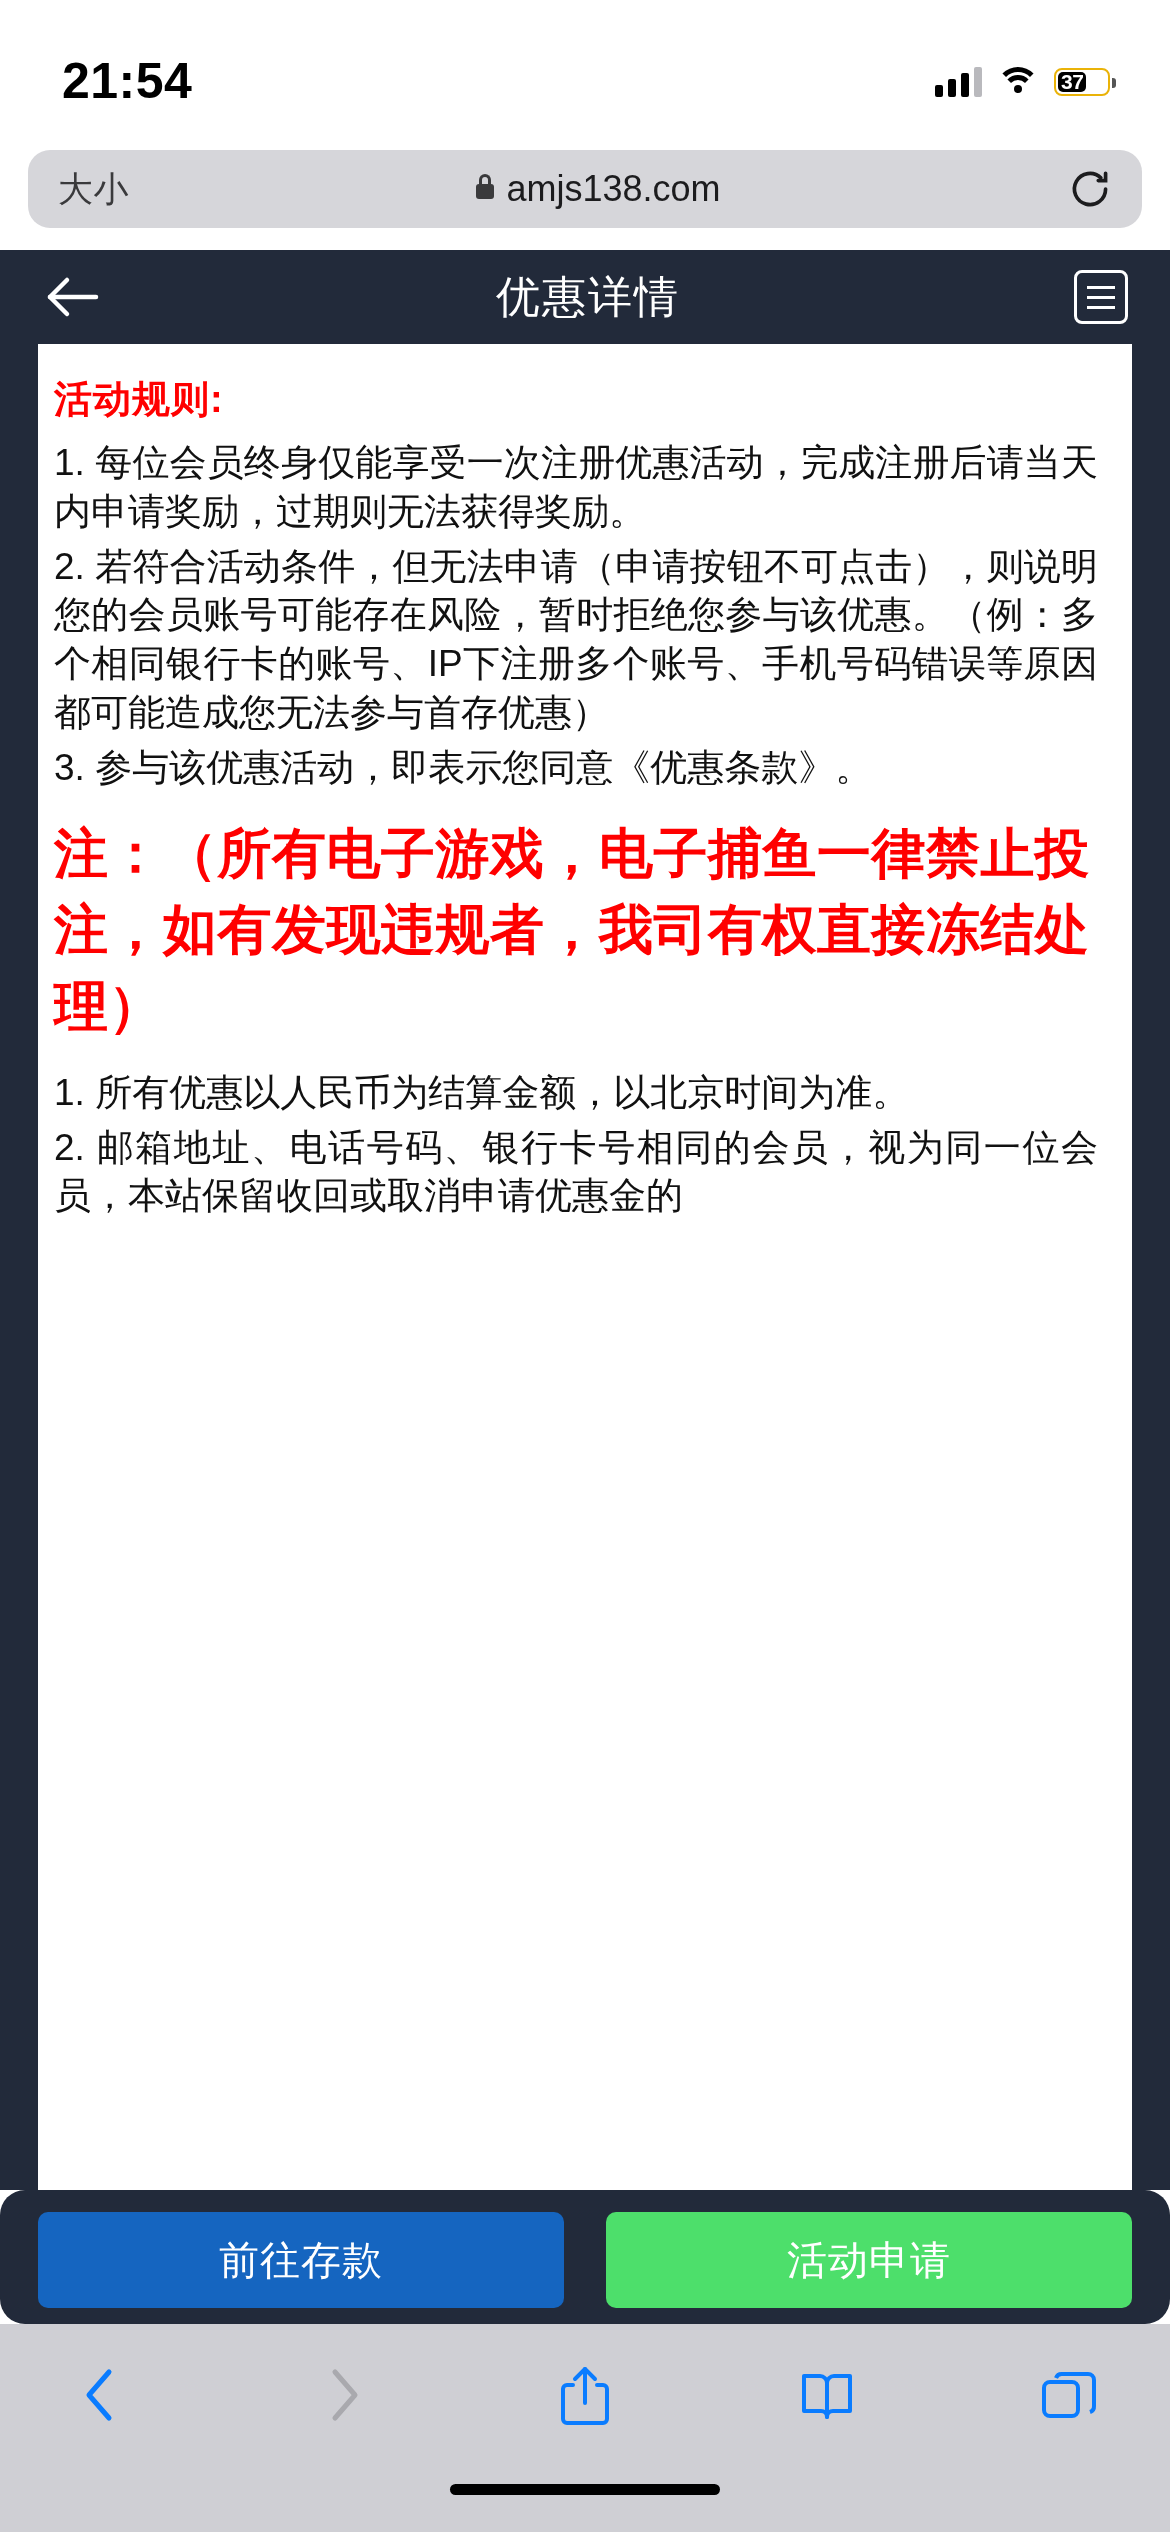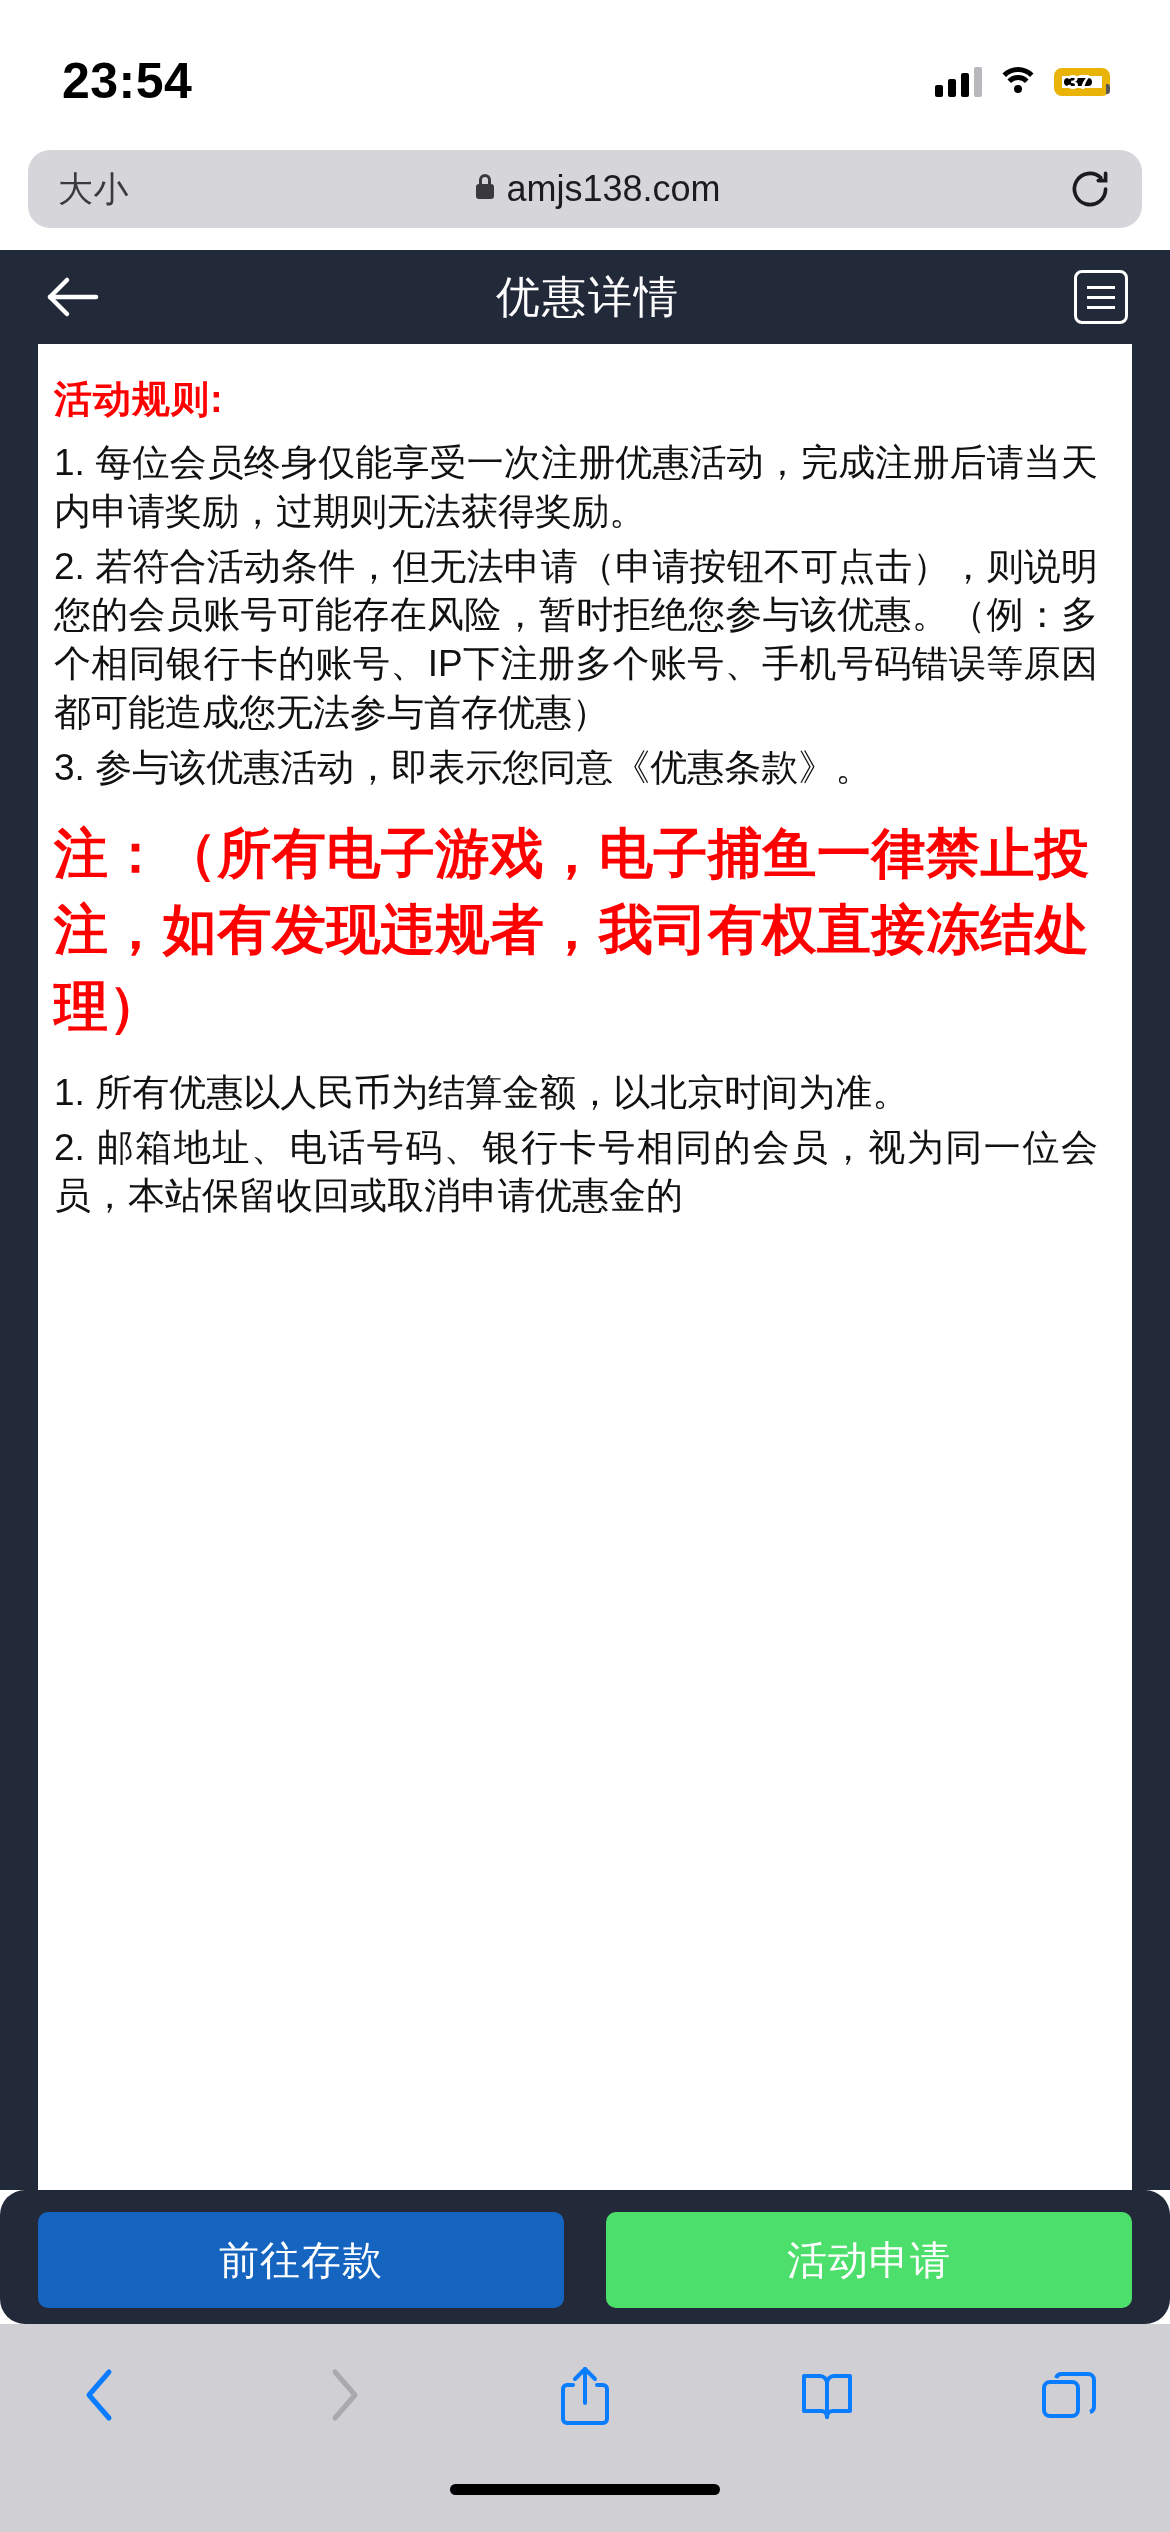--- a/index.html
+++ b/index.html
@@ -77,21 +77,21 @@
   }
   .wifi .a { width: 34px; height: 34px; top: 0px; }
   .wifi .b { width: 20px; height: 20px; top: 8px; }
   .wifi .c {
     width: 8px; height: 8px; top: 18px;
     background: #000; border-radius: 50%; border: none;
   }
 
   .battery {
     width: 56px; height: 28px;
-    border: 8px solid #eab308;
+    border: 2px solid #eab308;
     border-radius: 8px;
     position: relative;
     display: flex;
     align-items: center;
     box-sizing: border-box;
   }
   .battery::after {
     content: "";
     position: absolute;
     right: -8px;
@@ -310,21 +310,21 @@
     background: #000;
     border-radius: 6px;
   }
 </style>
 </head>
 <body>
 
 <div class="phone">
 
   <div class="statusbar">
-    <div class="status-time">23:54</div>
+    <div class="status-time">21:54</div>
     <div class="status-right">
       <div class="signal">
         <i></i>
           <i></i>
           <i></i>
           <i></i>
       </div>
       <div class="wifi">
         <span class="a"></span>
           <span class="b"></span>

